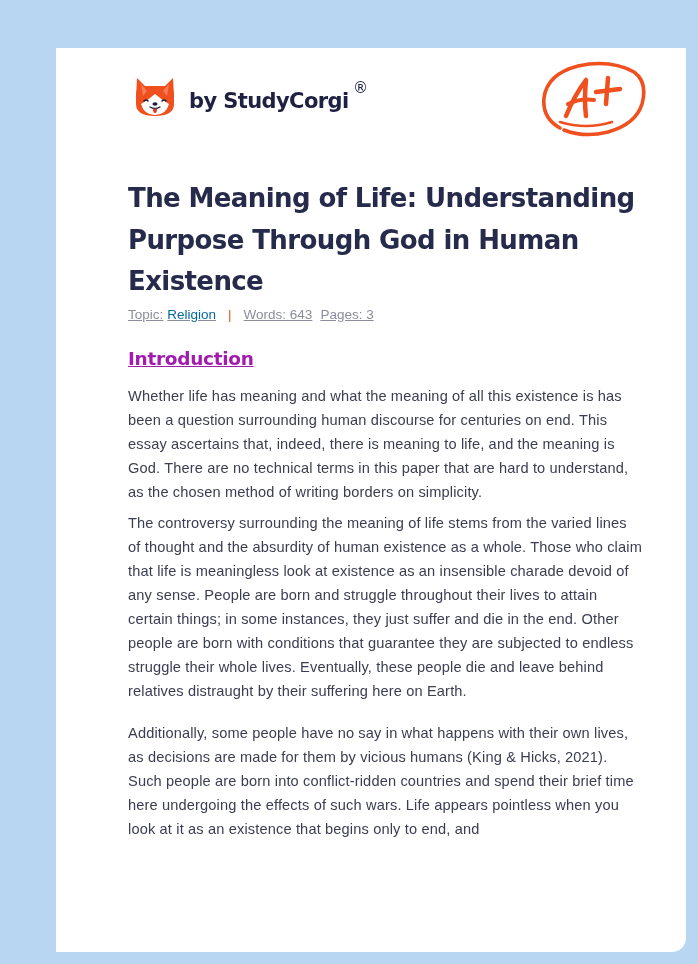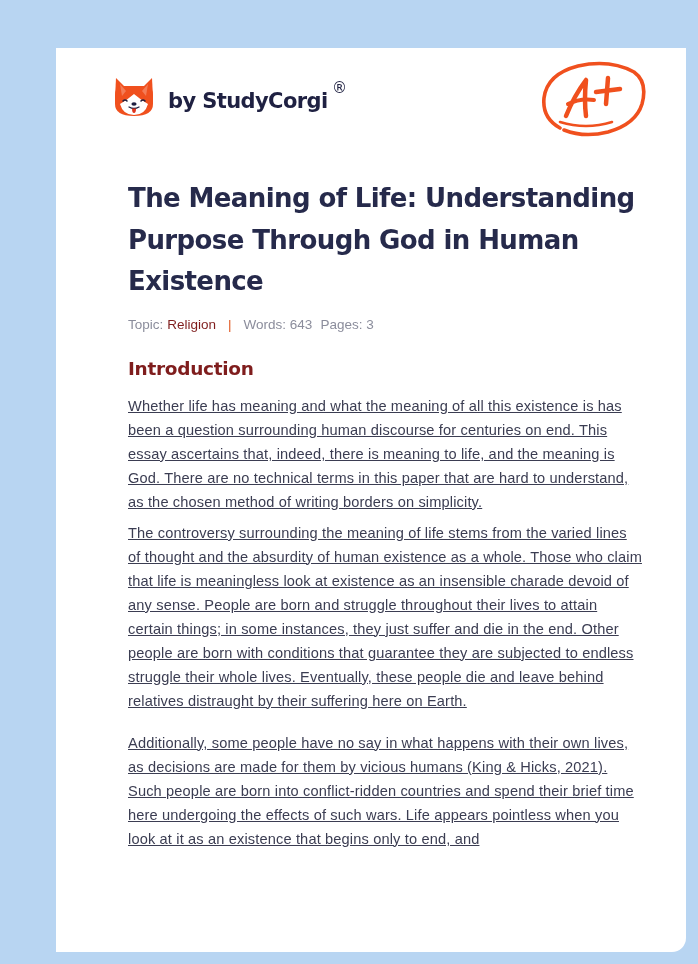--- a/index.html
+++ b/index.html
@@ -10,21 +10,21 @@
     }
     .card {
       position: absolute;
       left: 56px; top: 48px;
       width: 630px; height: 904px;
       background: #ffffff;
       border-radius: 0 0 14px 0;
       overflow: hidden;
     }
     .header {
-      position: absolute; left: 57px; top: 26px;
+      position: absolute; left: 78px; top: 26px;
       display: flex; align-items: center;
     }
     .logo-icon { width: 42px; height: 44px; display: block; }
     .brand {
       margin-left: 13px; margin-top: 10px;
       font-family: "DejaVu Sans", sans-serif;
       font-weight: bold; font-size: 21px; color: #1f2142;
       letter-spacing: -0.6px;
       position: relative;
     }
@@ -38,38 +38,38 @@
     }
     .content {
       position: absolute; left: 72px; top: 130px; width: 515px;
     }
     .title {
       font-family: "DejaVu Sans", sans-serif;
       font-weight: bold; font-size: 26px; line-height: 41.5px;
       color: #262a4b; letter-spacing: -0.6px;
     }
     .meta {
-      margin-top: 14px;
+      margin-top: 4px;
       font-size: 13.5px; color: #8b8d9c;
-      display: flex; align-items: flex-start;
+      display: flex; align-items: flex-start; text-decoration: underline;
     }
-    .meta .topic-val { color: #7f1d1d; margin-left: 4px; }
+    .meta .topic-val { color: #0369a1; margin-left: 4px; }
     .meta .sep { color: #e0561f; margin: 0 12px; }
     .meta .pages { margin-left: 8px; }
     .h2 {
       font-family: "DejaVu Sans", sans-serif;
-      font-weight: bold; font-size: 18.5px; color: #7f1d1d;
+      font-weight: bold; font-size: 18.5px; color: #a21caf;
       letter-spacing: -0.3px;
+      text-decoration: underline;
     }
     .h-intro { margin-top: 26px; }
     .h-dis { margin-top: 19px; }
     p.body {
       font-size: 14.6px; line-height: 24px; color: #3b3d52;
       letter-spacing: 0.15px;
-      text-decoration: underline;
     }
     .p-intro { margin-top: 15px; }
     .p-dis1 { margin-top: 7px; }
     .p-dis2 { margin-top: 18px; }
   </style>
 </head>
 <body>
 
 <div class="card">
 

